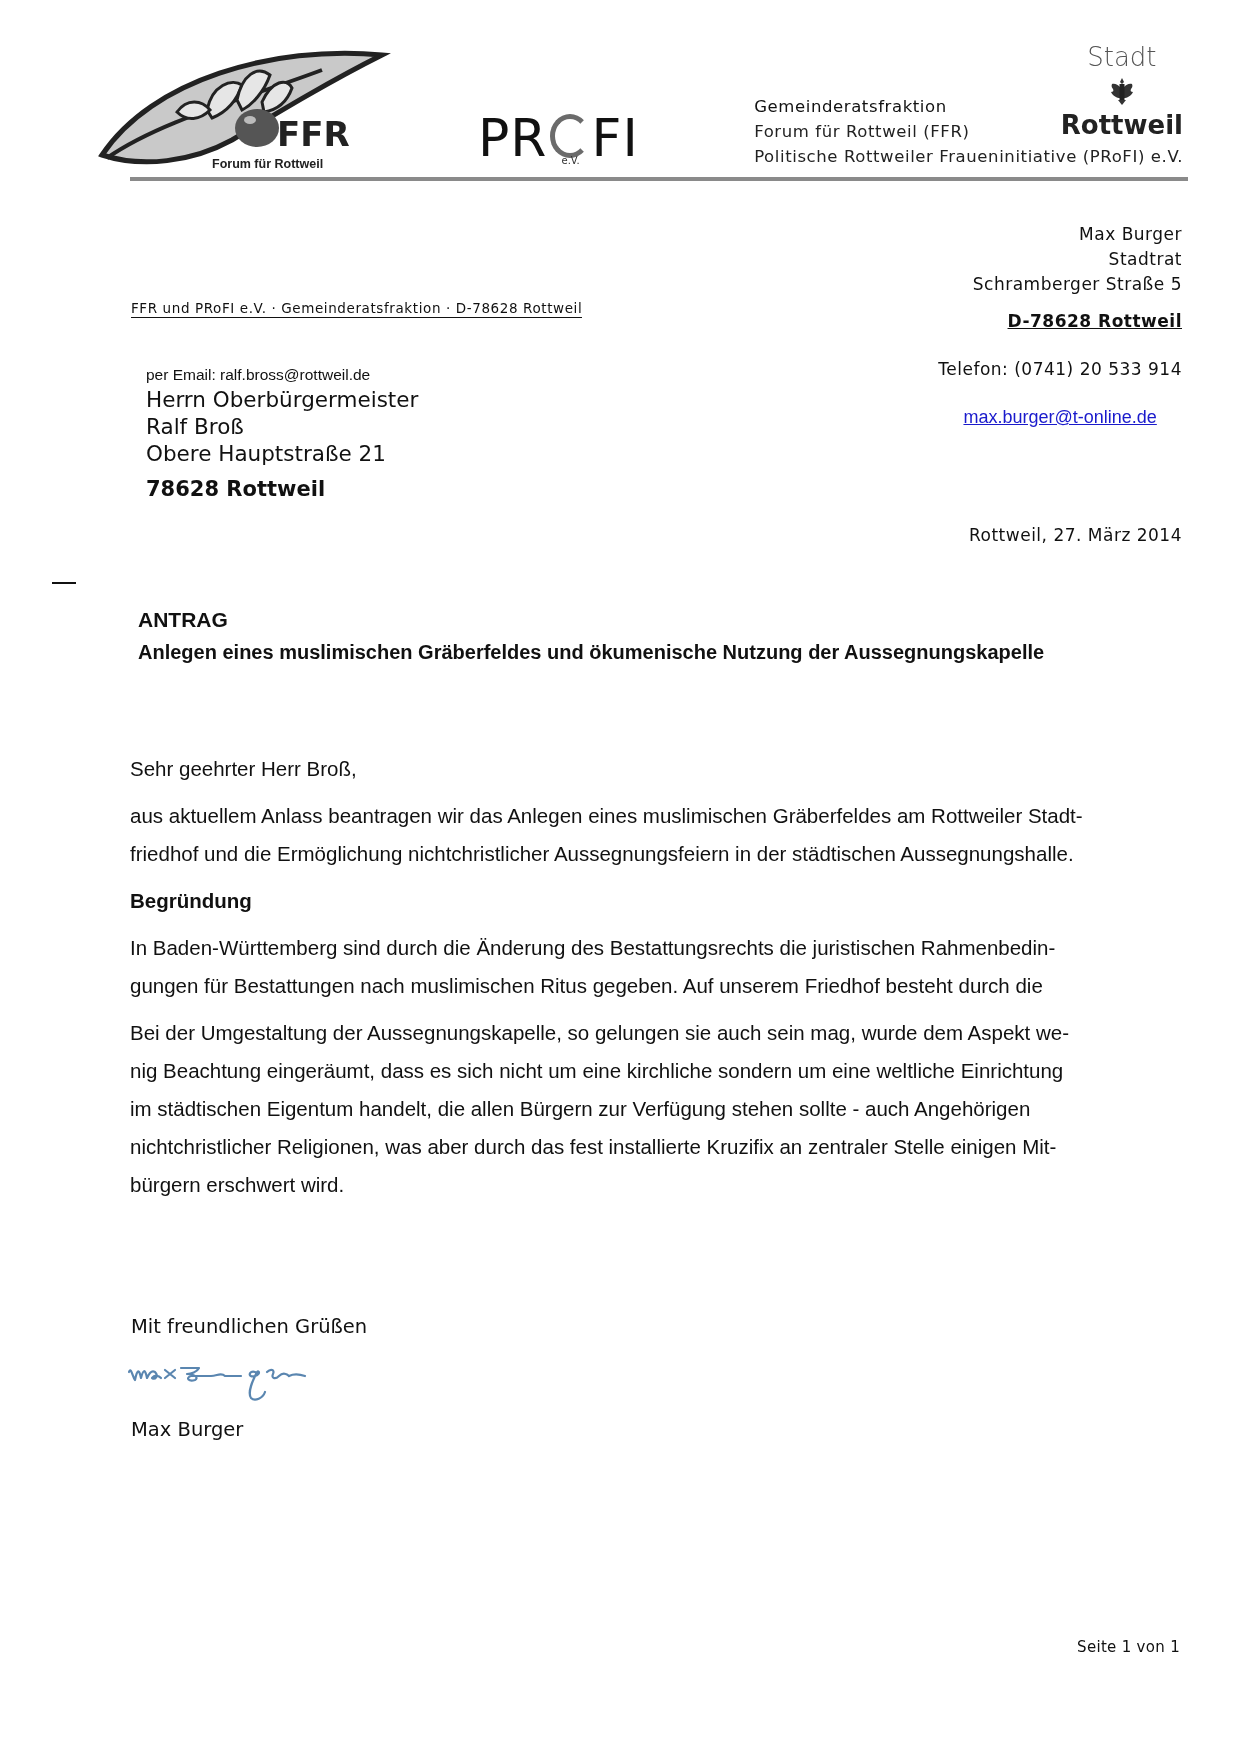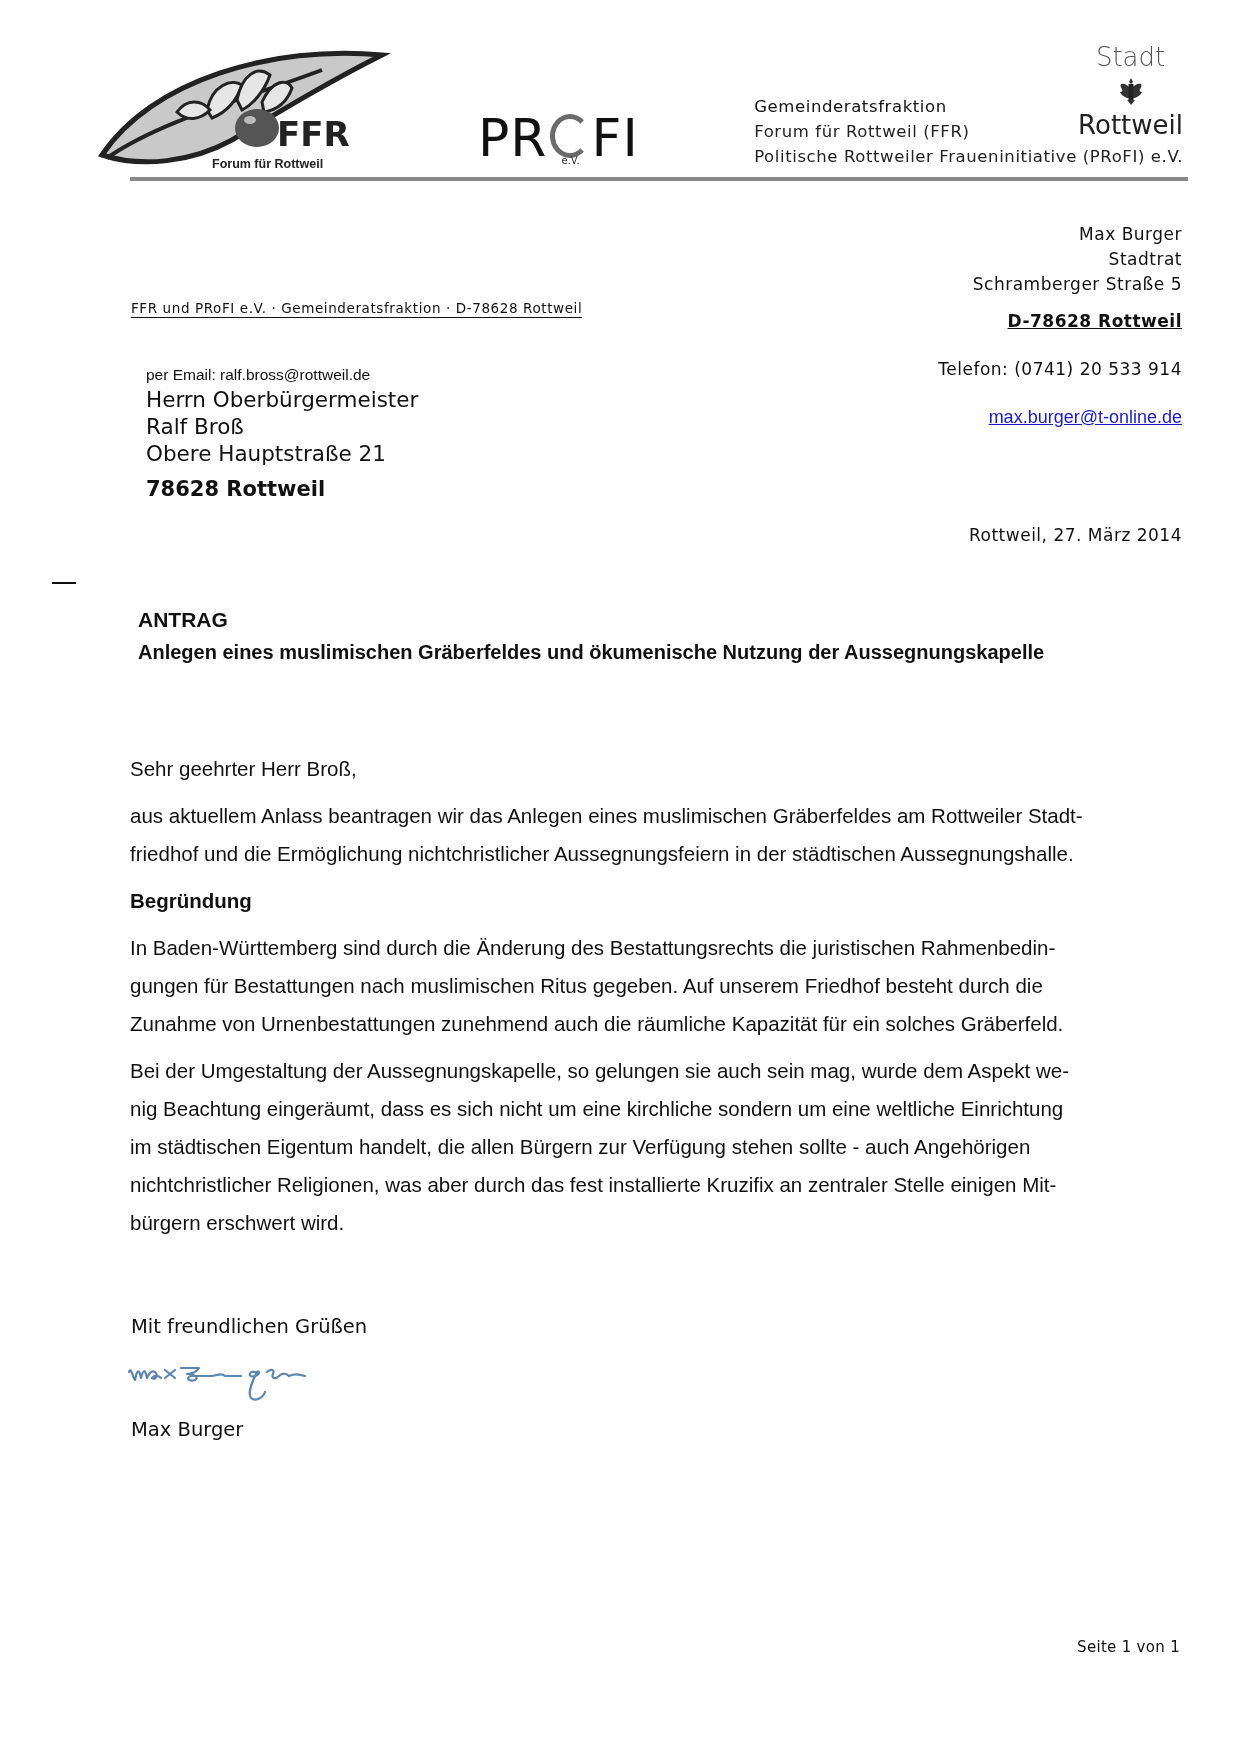--- a/index.html
+++ b/index.html
@@ -15,34 +15,34 @@
   .profi-text { font-family: "DejaVu Sans", sans-serif; font-size: 52px; letter-spacing: 1px; color: #111; font-weight: 500; line-height: 60px; }
   .profi-o {
     display: inline-block; width: 40px; height: 44px; border-radius: 50%;
     border: 5px solid #6b6b6b; border-right-color: transparent;
     vertical-align: -2px; margin: 0 2px; position: relative; box-sizing: border-box;
   }
   .profi-o span { position: absolute; left: 7px; top: 12px; font-size: 10px; color: #333; letter-spacing: 0; }
 
   .stadt-logo { right: 57px; top: 42px; font-size: 26px; display: flex; align-items: center; gap: 4px; flex-direction: column; }
   .stadt-light { color: #555; font-weight: 300; }
-  .stadt-bold { color: #222; font-weight: normal; text-align: center; }
+  .stadt-bold { color: #222; font-weight: bold; text-align: center; }
   .eagle { width: 26px; height: 30px; }
 
   .org-lines { right: 57px; top: 94px; font-size: 16.5px; line-height: 25px; letter-spacing: 0.6px; }
   .org-lines .l1 { color: #111; }
   .org-lines .l2, .org-lines .l3 { font-weight: normal; color: #222; }
 
   .header-rule { left: 130px; top: 177px; width: 1058px; height: 4px; background: #8a8a8a; }
 
   
   .sender { right: 58px; top: 222px; text-align: right; font-size: 17px; line-height: 25px; letter-spacing: 0.5px; }
   .sender .city { font-weight: bold; margin-top: 12px; text-decoration: underline; }
   .sender .tel { margin-top: 23px; }
-  .sender .mail { margin-top: 23px; }
+  .sender .mail { margin-top: 23px; text-align: center; }
   .sender a { color: #1a1acc; text-decoration: underline; font-family: "Liberation Sans", sans-serif; font-size: 18px; letter-spacing: 0; }
 
   
   .return-line { left: 131px; top: 300px; font-size: 13.5px; letter-spacing: 0.6px; border-bottom: 1.5px solid #111; padding-bottom: 1px; }
 
   
   .recipient { left: 146px; top: 366px; }
   .recipient .email { font-size: 15.5px; font-family: "Liberation Sans", sans-serif; margin-bottom: 2px; }
   .recipient .line { font-size: 21.5px; line-height: 27px; }
   .recipient .city { font-size: 21px; font-weight: bold; margin-top: 10px; }
@@ -139,21 +139,20 @@
 <div class="abs body-text">
   <p>Sehr geehrter Herr Broß,</p>
   <p>
     <span>aus aktuellem Anlass beantragen wir das Anlegen eines muslimischen Gräberfeldes am Rottweiler Stadt-</span>
     <span>friedhof und die Ermöglichung nichtchristlicher Aussegnungsfeiern in der städtischen Aussegnungshalle.</span>
   </p>
   <p class="heading">Begründung</p>
   <p>
     <span>In Baden-Württemberg sind durch die Änderung des Bestattungsrechts die juristischen Rahmenbedin-</span>
     <span>gungen für Bestattungen nach muslimischen Ritus gegeben. Auf unserem Friedhof besteht durch die</span>
-    <span>Zunahme von Urnenbestattungen zunehmend auch die räumliche Kapazität für ein solches Gräberfeld.</span>
   </p>
   <p>
     <span>Bei der Umgestaltung der Aussegnungskapelle, so gelungen sie auch sein mag, wurde dem Aspekt we-</span>
     <span>nig Beachtung eingeräumt, dass es sich nicht um eine kirchliche sondern um eine weltliche Einrichtung</span>
     <span>im städtischen Eigentum handelt, die allen Bürgern zur Verfügung stehen sollte - auch Angehörigen</span>
     <span>nichtchristlicher Religionen, was aber durch das fest installierte Kruzifix an zentraler Stelle einigen Mit-</span>
     <span>bürgern erschwert wird.</span>
   </p>
 </div>
 

